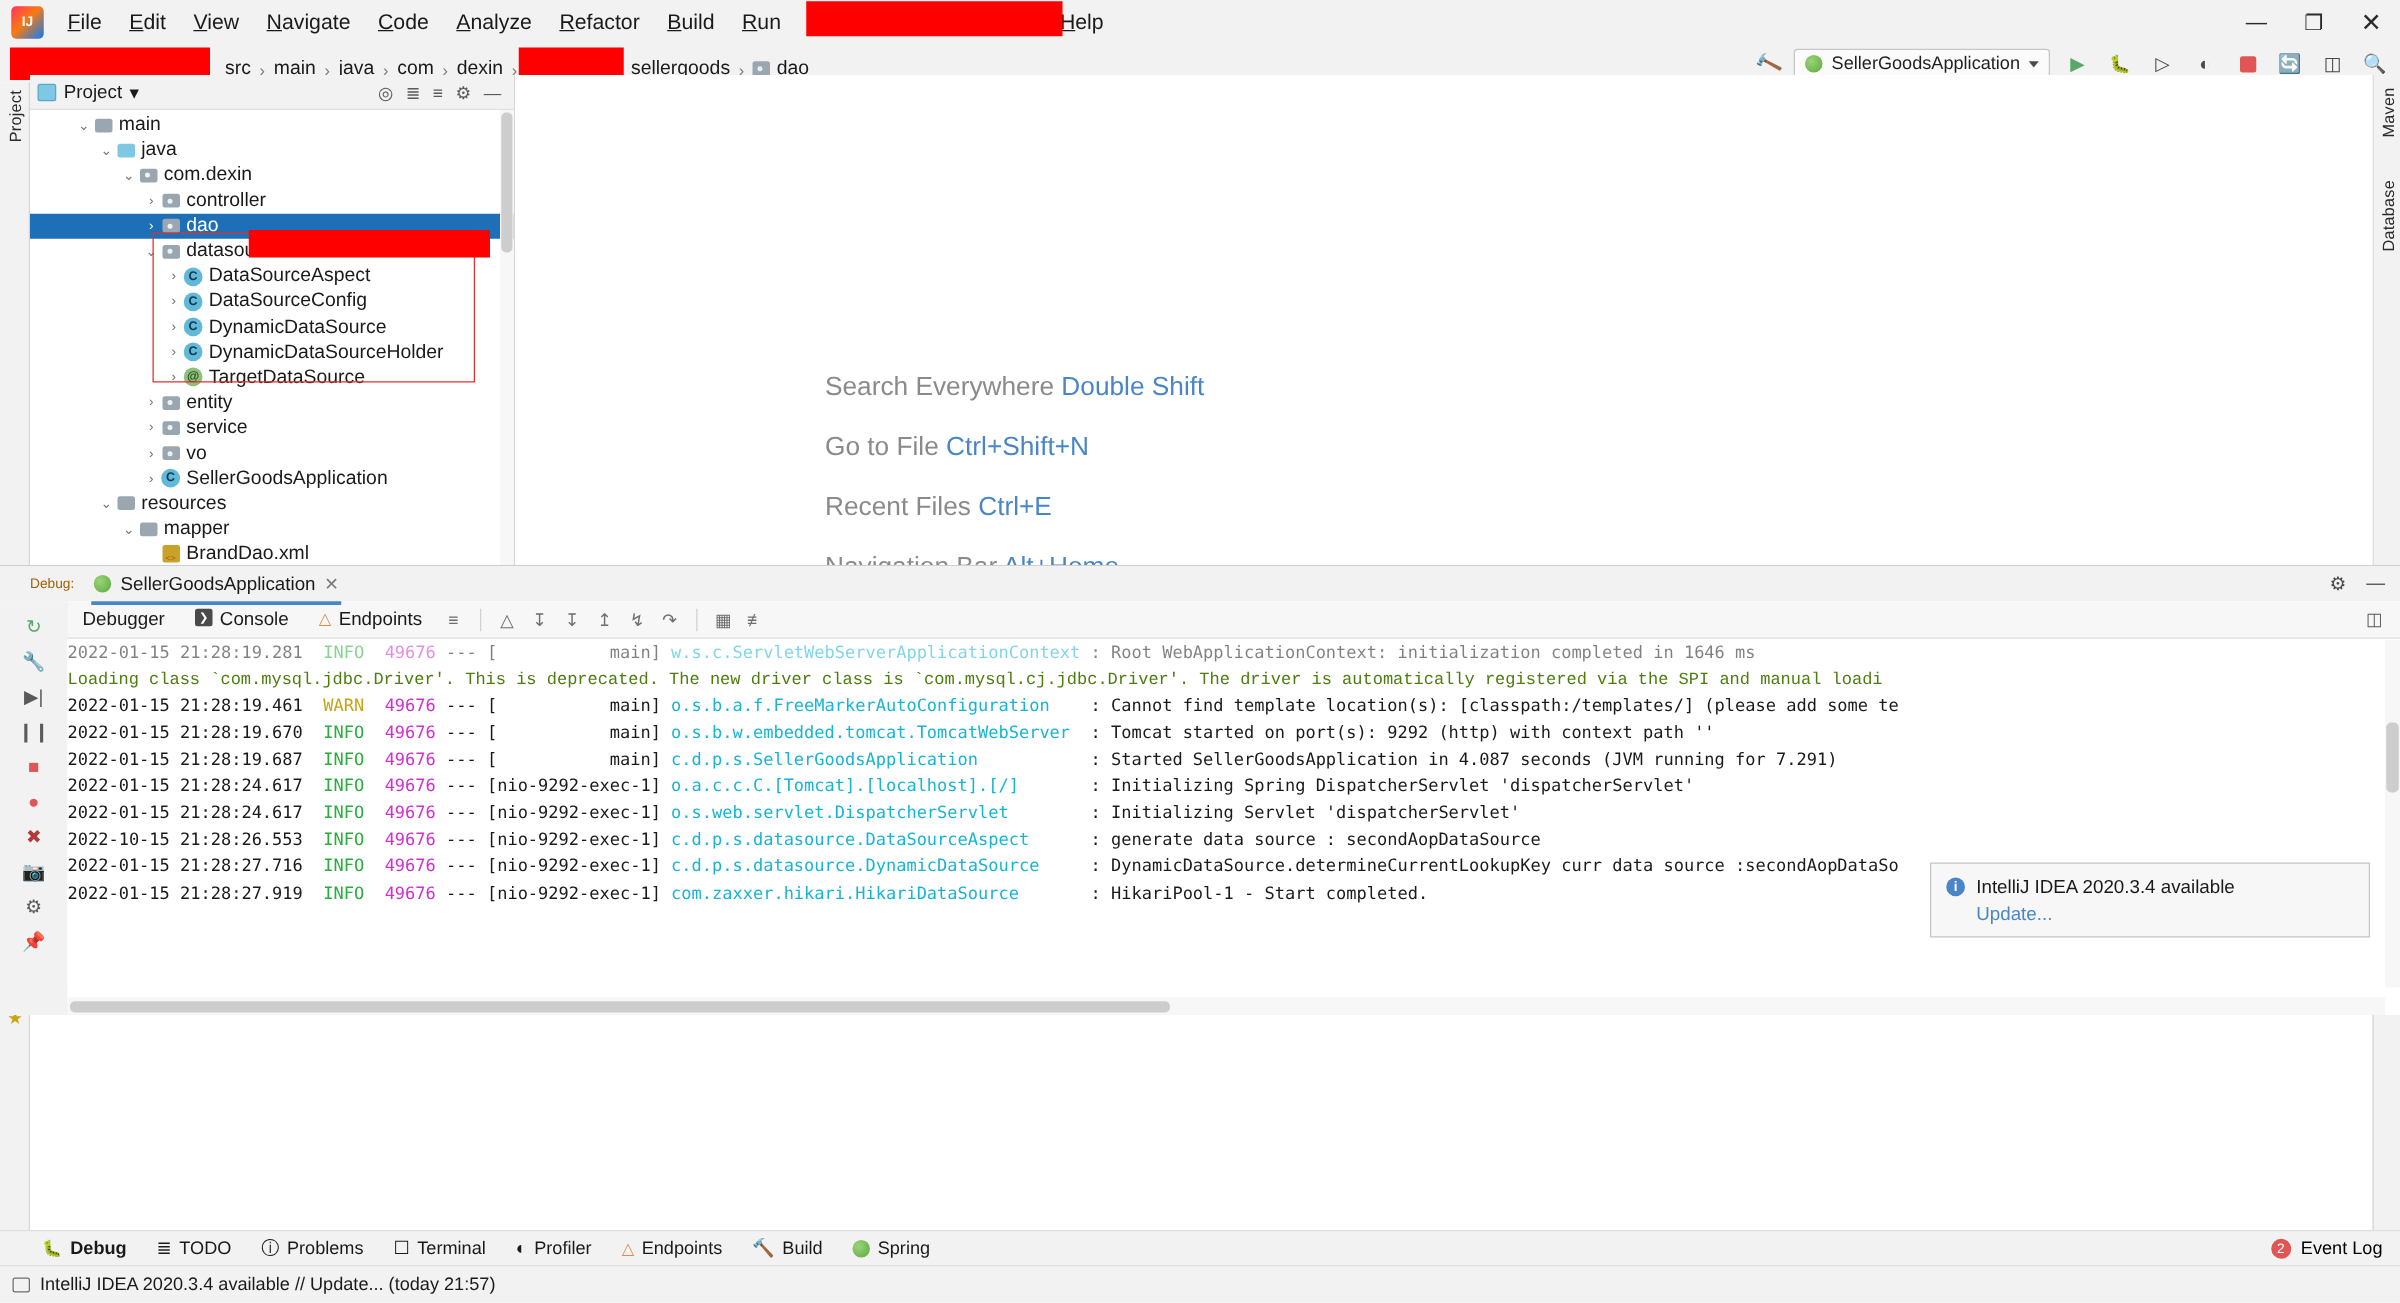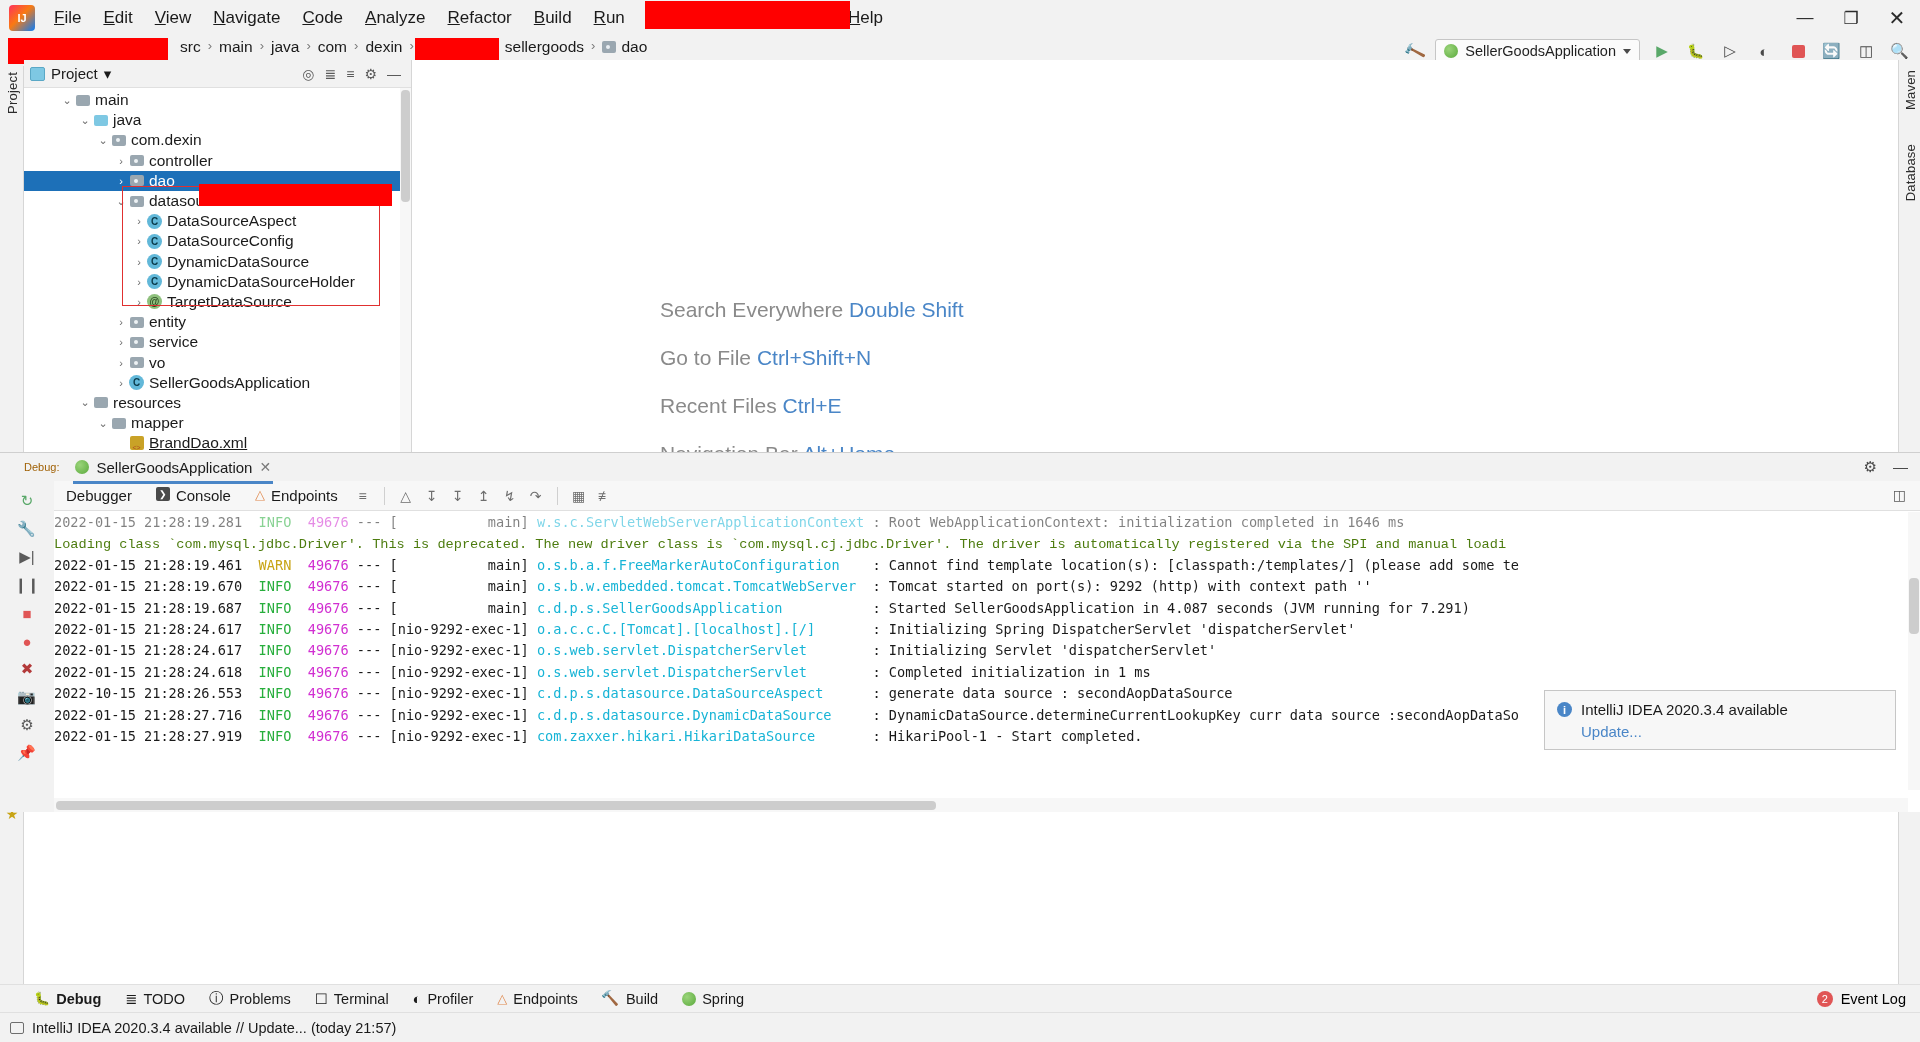--- a/index.html
+++ b/index.html
@@ -264,21 +264,21 @@
     <div class="redact redact-title"></div>
     <div class="win-btns">
       <div class="win-btn">—</div>
       <div class="win-btn">❐</div>
       <div class="win-btn close">✕</div>
     </div>
   </div>
 
   <div class="navbar">
     <div class="redact redact-path"></div>
-    <div id="crumbs" style="display:flex;align-items:flex-start;">
+    <div id="crumbs" style="display:flex;align-items:flex-end;">
         <span class="crumb">
           <span>src</span>
         </span>
         <span class="crumb-sep">›</span>
         <span class="crumb">
           <span>main</span>
         </span>
         <span class="crumb-sep">›</span>
         <span class="crumb">
           <span>java</span>
@@ -470,21 +470,21 @@
           </span>
           <span class="lbl">resources</span>
         </div>
         <div class="row" style="padding-left: 72px;">
           <span class="chev">⌄</span>
           <span class="ic">
             <span class="fold plain"></span>
           </span>
           <span class="lbl">mapper</span>
         </div>
-        <div class="row" style="padding-left: 90px; text-decoration: underline;">
+        <div class="row" style="padding-left: 90px;">
           <span class="chev"></span>
           <span class="ic">
             <span class="xml-ic"></span>
           </span>
           <span class="lbl">BrandDao.xml</span>
         </div>
       </div>
     <div class="redbox" style="left:98px; top:126px; width:258px; height:120px;"></div>
     <div class="redact redact-pkg"></div>
     <div class="pp-scroll">
@@ -556,21 +556,20 @@
     <div class="console-right-ic">◫</div>
 
     <div class="console" id="console">
         <div class="logline" style="opacity: 0.55;"><span class="c-date">2022-01-15 21:28:19.281  </span><span class="c-info">INFO </span><span class="c-pid"> 49676</span><span class="c-dash"> --- </span><span class="c-thread">[           main]</span><span class="c-logger"> w.s.c.ServletWebServerApplicationContext</span><span class="c-msg"> : Root WebApplicationContext: initialization completed in 1646 ms</span></div>
         <div class="logline"><span class="c-err">Loading class `com.mysql.jdbc.Driver'. This is deprecated. The new driver class is `com.mysql.cj.jdbc.Driver'. The driver is automatically registered via the SPI and manual loadi</span></div>
         <div class="logline"><span class="c-date">2022-01-15 21:28:19.461  </span><span class="c-warn">WARN </span><span class="c-pid"> 49676</span><span class="c-dash"> --- </span><span class="c-thread">[           main]</span><span class="c-logger"> o.s.b.a.f.FreeMarkerAutoConfiguration   </span><span class="c-msg"> : Cannot find template location(s): [classpath:/templates/] (please add some te</span></div>
         <div class="logline"><span class="c-date">2022-01-15 21:28:19.670  </span><span class="c-info">INFO </span><span class="c-pid"> 49676</span><span class="c-dash"> --- </span><span class="c-thread">[           main]</span><span class="c-logger"> o.s.b.w.embedded.tomcat.TomcatWebServer </span><span class="c-msg"> : Tomcat started on port(s): 9292 (http) with context path ''</span></div>
         <div class="logline"><span class="c-date">2022-01-15 21:28:19.687  </span><span class="c-info">INFO </span><span class="c-pid"> 49676</span><span class="c-dash"> --- </span><span class="c-thread">[           main]</span><span class="c-logger"> c.d.p.s.SellerGoodsApplication          </span><span class="c-msg"> : Started SellerGoodsApplication in 4.087 seconds (JVM running for 7.291)</span></div>
         <div class="logline"><span class="c-date">2022-01-15 21:28:24.617  </span><span class="c-info">INFO </span><span class="c-pid"> 49676</span><span class="c-dash"> --- </span><span class="c-thread">[nio-9292-exec-1]</span><span class="c-logger"> o.a.c.c.C.[Tomcat].[localhost].[/]      </span><span class="c-msg"> : Initializing Spring DispatcherServlet 'dispatcherServlet'</span></div>
         <div class="logline"><span class="c-date">2022-01-15 21:28:24.617  </span><span class="c-info">INFO </span><span class="c-pid"> 49676</span><span class="c-dash"> --- </span><span class="c-thread">[nio-9292-exec-1]</span><span class="c-logger"> o.s.web.servlet.DispatcherServlet       </span><span class="c-msg"> : Initializing Servlet 'dispatcherServlet'</span></div>
-        <div class="logline"><span class="c-date">2022-01-15 21:28:24.618  </span><span class="c-info">INFO </span><span class="c-pid"> 49676</span><span class="c-dash"> --- </span><span class="c-thread">[nio-9292-exec-1]</span><span class="c-logger"> o.s.web.servlet.DispatcherServlet       </span><span class="c-msg"> : Completed initialization in 1 ms</span></div>
         <div class="logline"><span class="c-date">2022-10-15 21:28:26.553  </span><span class="c-info">INFO </span><span class="c-pid"> 49676</span><span class="c-dash"> --- </span><span class="c-thread">[nio-9292-exec-1]</span><span class="c-logger"> c.d.p.s.datasource.DataSourceAspect     </span><span class="c-msg"> : generate data source : secondAopDataSource</span></div>
         <div class="logline"><span class="c-date">2022-01-15 21:28:27.716  </span><span class="c-info">INFO </span><span class="c-pid"> 49676</span><span class="c-dash"> --- </span><span class="c-thread">[nio-9292-exec-1]</span><span class="c-logger"> c.d.p.s.datasource.DynamicDataSource    </span><span class="c-msg"> : DynamicDataSource.determineCurrentLookupKey curr data source :secondAopDataSo</span></div>
         <div class="logline"><span class="c-date">2022-01-15 21:28:27.919  </span><span class="c-info">INFO </span><span class="c-pid"> 49676</span><span class="c-dash"> --- </span><span class="c-thread">[nio-9292-exec-1]</span><span class="c-logger"> com.zaxxer.hikari.HikariDataSource      </span><span class="c-msg"> : HikariPool-1 - Start completed.</span></div>
       </div>
 
     <div class="console-vscroll">
       <div class="cv-thumb"></div>
     </div>
     <div class="console-hscroll">
       <div class="ch-thumb"></div>

